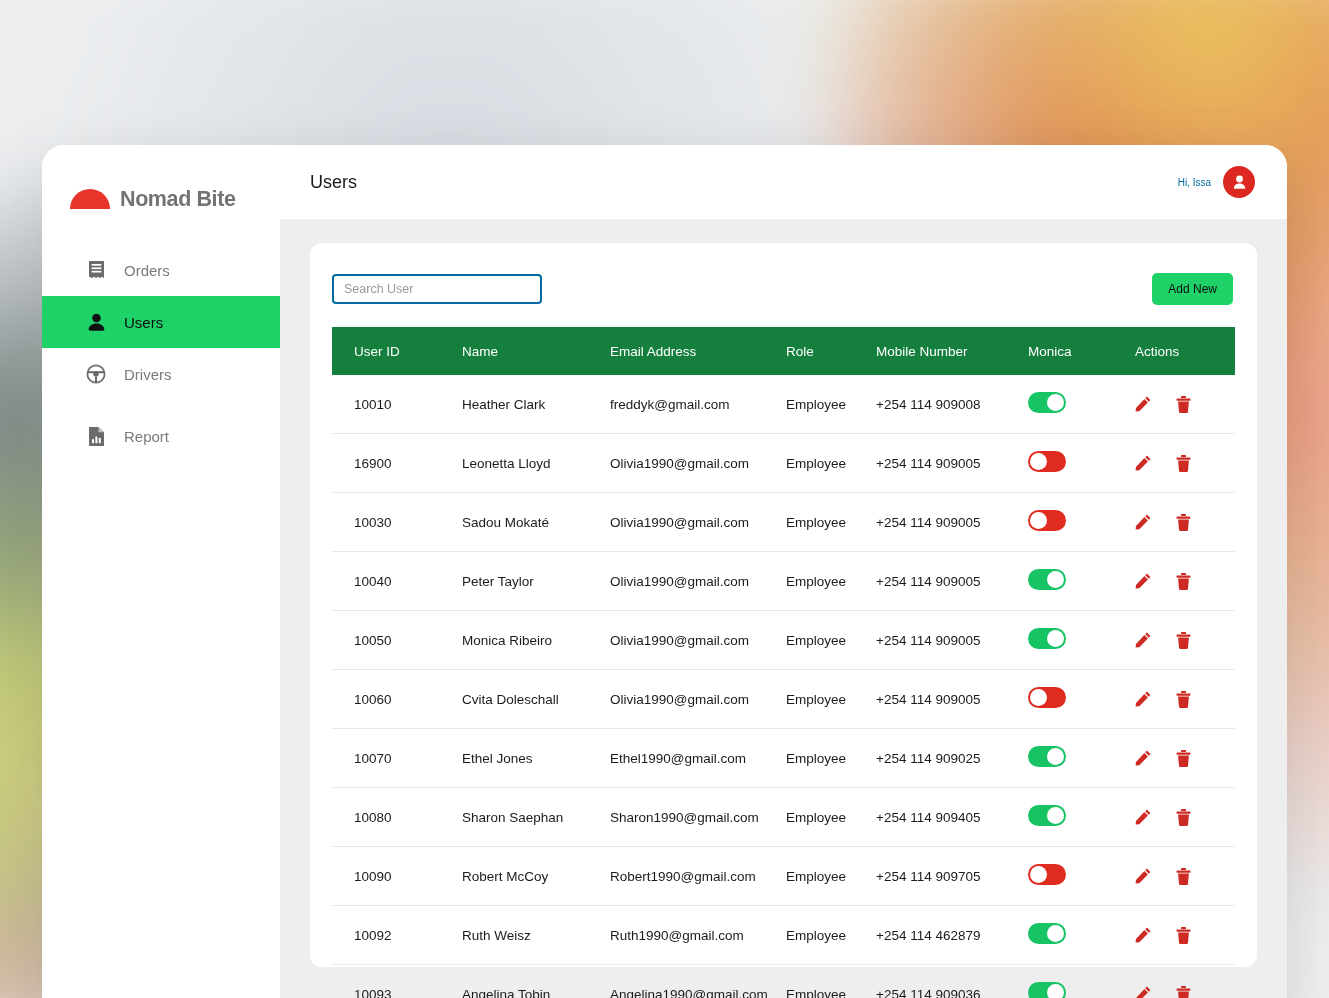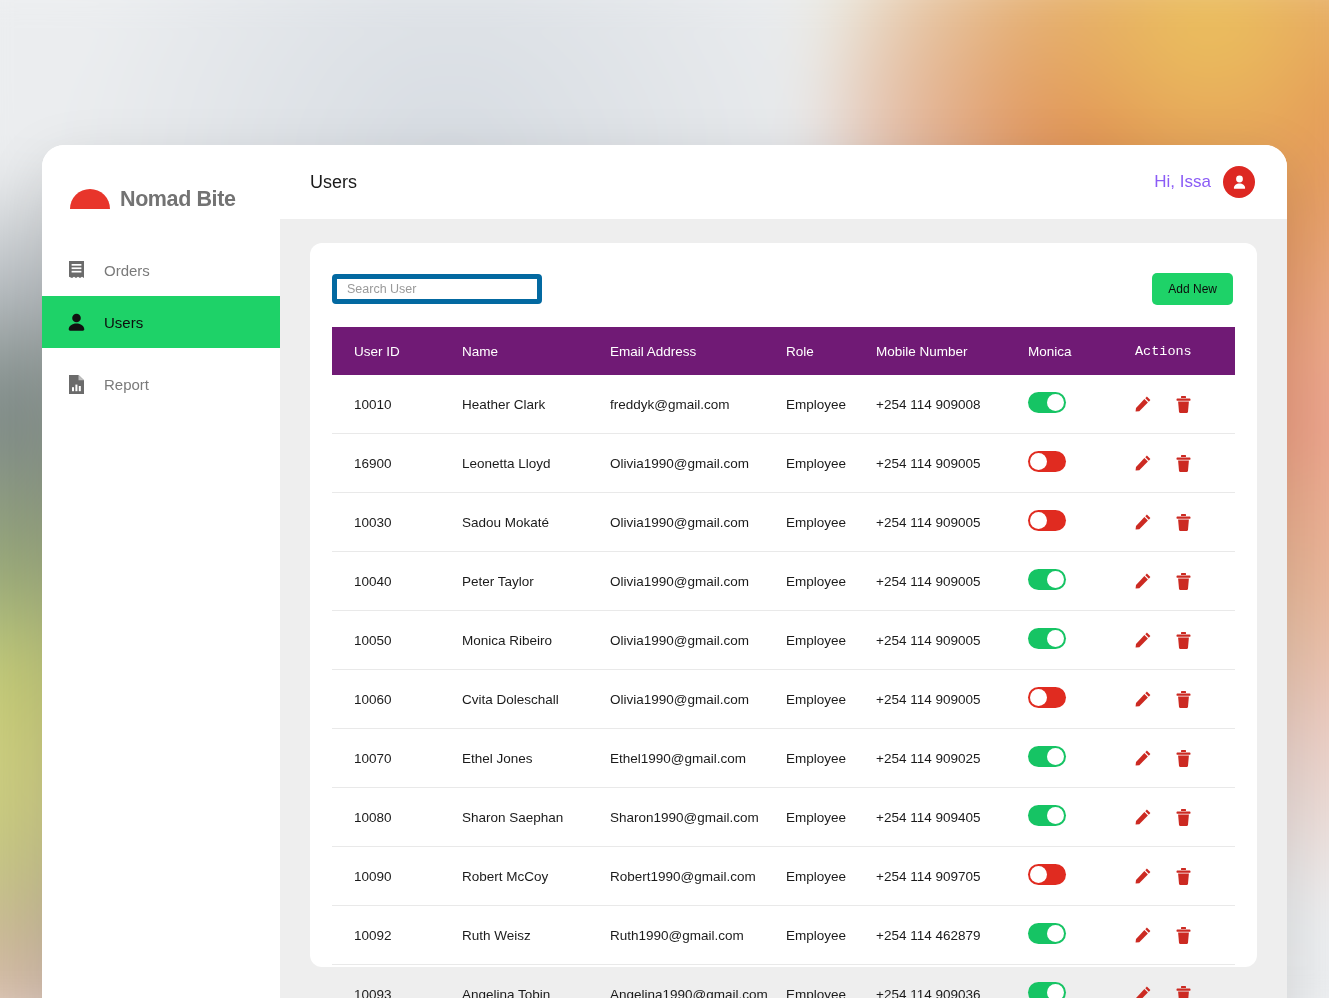--- a/index.html
+++ b/index.html
@@ -76,21 +76,21 @@
     color: #737373;
     white-space: nowrap;
   }
 
   .nav { margin-top: 24px; }
   .nav-item {
     display: flex;
     align-items: center;
     gap: 18px;
     height: 52px;
-    padding-left: 24px;
+    padding-left: 44px;
     color: #7a7a7a;
     font-size: 15px;
     cursor: pointer;
     user-select: none;
   }
   .nav-item + .nav-item { margin-top: 0; }
   .nav-item .nav-icon {
     width: 20px; height: 20px;
     display: flex; align-items: center; justify-content: center;
     flex: 0 0 20px;
@@ -123,21 +123,21 @@
   #page-title {
     font-size: 18px;
     color: #1a1a1a;
   }
   .user-chip {
     display: flex;
     align-items: center;
     gap: 12px;
     cursor: pointer;
   }
-  .greeting { font-size: 17px; color: #8b5cf6; }
+  .greeting { font-size: 10px; color: #0369a1; }
   .avatar {
     width: 32px; height: 32px;
     border-radius: 50%;
     background: #dd2822;
     display: flex; align-items: center; justify-content: center;
   }
 
   #content {
     flex: 1 1 auto;
     background: #eeeeee;
@@ -153,21 +153,21 @@
   #card-toolbar {
     display: flex;
     align-items: center;
     justify-content: space-between;
     padding: 0 2px 0 0;
     margin-bottom: 22px;
   }
   #search-input {
     width: 210px;
     height: 30px;
-    border: 5px solid #0369a1;
+    border: 2px solid #0369a1;
     border-radius: 4px;
     padding: 0 10px;
     font-size: 12.5px;
     color: #333;
     font-family: "Liberation Sans", sans-serif;
     outline: none;
     background: #fff;
   }
   #search-input::placeholder { color: #9a9a9a; }
   #add-new-btn {
@@ -176,21 +176,21 @@
     border: none;
     border-radius: 5px;
     font-size: 12px;
     font-family: "Liberation Sans", sans-serif;
     padding: 9px 16px;
     cursor: pointer;
   }
 
   
   table { width: 100%; border-collapse: collapse; table-layout: fixed; }
-  thead tr { background: #701a75; }
+  thead tr { background: #15803d; }
   thead th {
     color: #ffffff;
     font-weight: 400;
     font-size: 13.5px;
     text-align: left;
     padding: 15px 0 15px 0;
     height: 48px;
   }
   thead th:first-child { padding-left: 22px; }
   tbody td {
@@ -203,21 +203,21 @@
   }
   tbody td:first-child { padding-left: 22px; }
   tbody tr:last-child td { border-bottom: 1px solid #e9e9e9; }
 
   .c-id    { width: 130px; }
   .c-name  { width: 148px; }
   .c-email { width: 176px; }
   .c-role  { width: 90px; }
   .c-mob   { width: 152px; }
   .c-stat  { width: 107px; }
-  .c-act   { width: 100px; font-family: Liberation Mono, monospace; }
+  .c-act   { width: 100px; }
 
   
   .toggle {
     width: 38px; height: 21px;
     border-radius: 11px;
     position: relative;
     display: inline-block;
     cursor: pointer;
   }
   .toggle .knob {
@@ -268,20 +268,31 @@
       <div class="nav-item active">
         <span class="nav-icon">
           <svg width="19" height="19" viewBox="0 0 19 19" fill="#111">
             <circle cx="9.5" cy="5" r="4.3"></circle>
             <path d="M9.5 10.5c-4.3 0-7.8 2.6-7.8 5.8 0 .9.5 1.4 1.4 1.4h12.8c.9 0 1.4-.5 1.4-1.4 0-3.2-3.5-5.8-7.8-5.8z"></path>
           </svg>
         </span>
         <span>Users</span>
       </div>
 
+      <div class="nav-item">
+        <span class="nav-icon">
+          <svg width="20" height="20" viewBox="0 0 20 20" fill="none" stroke="#6b6b6b" stroke-width="1.7">
+            <circle cx="10" cy="10" r="8.6"></circle>
+            <circle cx="10" cy="10" r="2.7" fill="#6b6b6b" stroke="none"></circle>
+            <path d="M1.6 8.2h16.8" stroke="#6b6b6b" stroke-width="2.1"></path>
+            <path d="M10 12.7v5.9" stroke="#6b6b6b" stroke-width="2.1"></path>
+          </svg>
+        </span>
+        <span>Drivers</span>
+      </div>
 
       <div class="nav-gap"></div>
 
       <div class="nav-item">
         <span class="nav-icon">
           <svg width="17" height="19" viewBox="0 0 17 19" fill="#6b6b6b">
             <path d="M1 0h9.5L16 5.2V19H1V0z"></path>
             <path d="M10.5 0L16 5.2h-5.5V0z" fill="#bdbdbd"></path>
             <rect x="4" y="12.2" width="2" height="4" fill="#fff"></rect>
             <rect x="7.4" y="9.6" width="2" height="6.6" fill="#fff"></rect>

